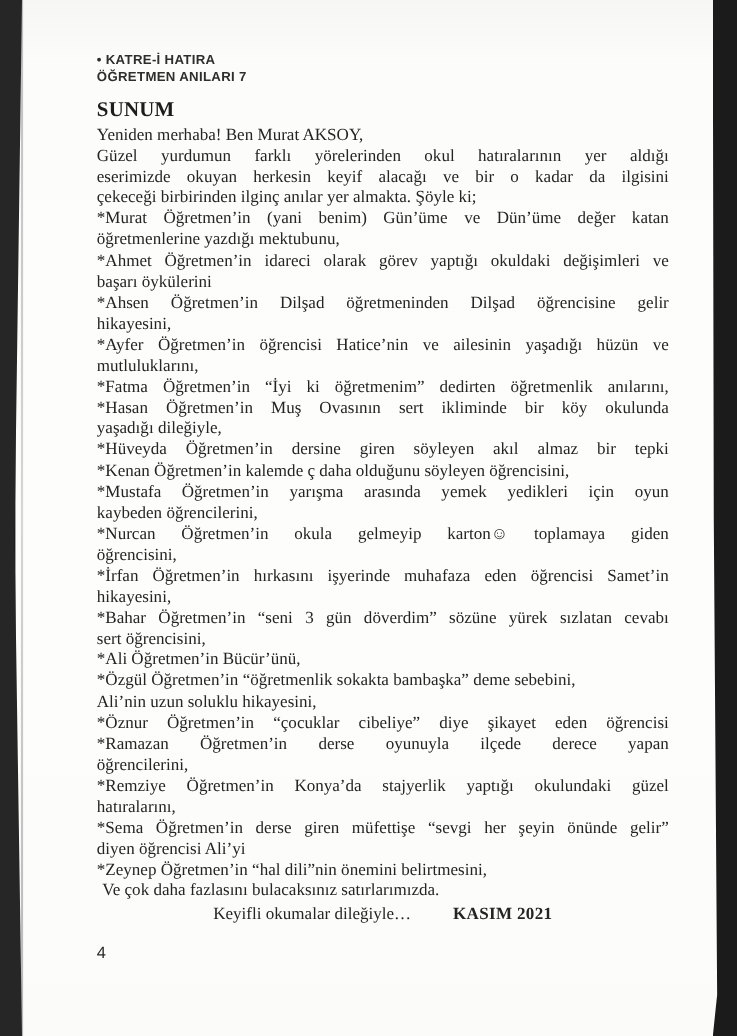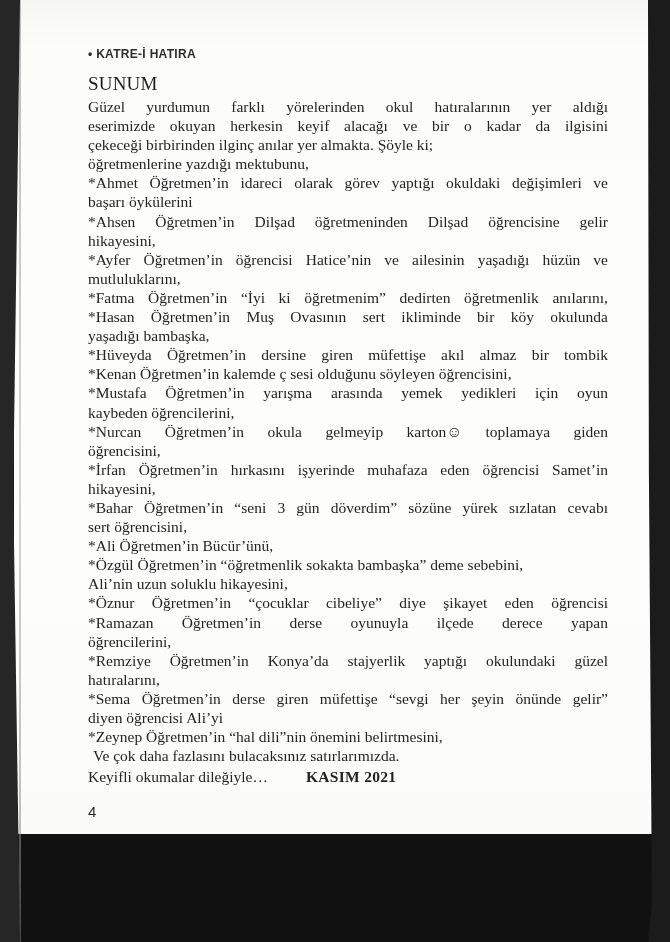--- a/index.html
+++ b/index.html
@@ -2,21 +2,21 @@
 <html lang="tr"><head>
 <meta charset="utf-8">
 <style>
   html,body{margin:0;padding:0;}
   body{
     width:670px;height:942px;overflow:hidden;
     background:#111;
     font-family:"Liberation Serif","DejaVu Serif",serif;
   }
   .photo{
-    position:relative;width:670px;height:834px;background:#151515;
+    position:relative;width:670px;height:942px;background:#151515;
   }
   
   .edge-left{
     position:absolute;left:0;top:0;width:20px;height:942px;
     background:#262626;
     clip-path:polygon(0 0,100% 0,66% 52%,100% 100%,0 100%);
     z-index:3;
   }
   .edge-left-line{
     position:absolute;left:19px;top:0;width:2px;height:942px;
@@ -37,67 +37,70 @@
     padding:46px 41px 0 74px;
     color:#222;
   }
   .running-header{
     font-family:"Liberation Sans","DejaVu Sans",sans-serif;
     font-weight:bold;font-size:12px;line-height:16px;
     letter-spacing:.3px;color:#2e2e2e;
   }
   .section-title{
     margin:10px 0 0 0;
-    font-size:19px;line-height:23px;font-weight:normal;color:#1d1d1d;
+    font-size:19px;line-height:23px;font-weight:bold;color:#1d1d1d;
     letter-spacing:.2px;
   }
   .body-lines{
     margin-top:2px;
     font-size:15.5px;line-height:19.1px;color:#242424;
     width:520px;
   }
   .bl{white-space:normal;text-align:left;}
   .bl.j{text-align:justify;text-align-last:justify;font-family:Liberation Serif, serif;}
   .bl.ind{padding-left:5px;}
   .closing{
-    font-size:15.5px;line-height:19.1px;color:#242424;
+    font-size:15.5px;line-height:19.1px;color:#242424;text-align:center;
   }
   .closing .date{font-weight:bold;margin-left:38px;letter-spacing:.3px;}
   .pagenum{
     margin-top:17px;font-size:15px;color:#2a2a2a;
     font-family:"Liberation Sans","DejaVu Sans",sans-serif;
   }
 </style>
 </head>
 <body>
 
 <div class="photo">
   <div class="page">
     <div class="running-header">
       <div>• KATRE-İ HATIRA</div>
+      <div>ÖĞRETMEN ANILARI 7</div>
     </div>
 
     <div class="section-title">SUNUM</div>
 
     <div class="body-lines">
+        <div class="bl">Yeniden merhaba! Ben Murat AKSOY,</div>
         <div class="bl j">Güzel yurdumun farklı yörelerinden okul hatıralarının yer aldığı</div>
         <div class="bl j">eserimizde okuyan herkesin keyif alacağı ve bir o kadar da ilgisini</div>
         <div class="bl">çekeceği birbirinden ilginç anılar yer almakta. Şöyle ki;</div>
+        <div class="bl j">*Murat Öğretmen’in (yani benim) Gün’üme ve Dün’üme değer katan</div>
         <div class="bl">öğretmenlerine yazdığı mektubunu,</div>
         <div class="bl j">*Ahmet Öğretmen’in idareci olarak görev yaptığı okuldaki değişimleri ve</div>
         <div class="bl">başarı öykülerini</div>
         <div class="bl j">*Ahsen Öğretmen’in Dilşad öğretmeninden Dilşad öğrencisine gelir</div>
         <div class="bl">hikayesini,</div>
         <div class="bl j">*Ayfer Öğretmen’in öğrencisi Hatice’nin ve ailesinin yaşadığı hüzün ve</div>
         <div class="bl">mutluluklarını,</div>
         <div class="bl j">*Fatma Öğretmen’in “İyi ki öğretmenim” dedirten öğretmenlik anılarını,</div>
         <div class="bl j">*Hasan Öğretmen’in Muş Ovasının sert ikliminde bir köy okulunda</div>
-        <div class="bl">yaşadığı bambaşka,</div>
-        <div class="bl j">*Hüveyda Öğretmen’in dersine giren müfettişe akıl almaz bir tombik</div>
-        <div class="bl">*Kenan Öğretmen’in kalemde ç sesi olduğunu söyleyen öğrencisini,</div>
+        <div class="bl">yaşadığı dileğiyle,</div>
+        <div class="bl j">*Hüveyda Öğretmen’in dersine giren söyleyen akıl almaz bir tepki</div>
+        <div class="bl">*Kenan Öğretmen’in kalemde ç daha olduğunu söyleyen öğrencisini,</div>
         <div class="bl j">*Mustafa Öğretmen’in yarışma arasında yemek yedikleri için oyun</div>
         <div class="bl">kaybeden öğrencilerini,</div>
         <div class="bl j">*Nurcan Öğretmen’in okula gelmeyip karton☺ toplamaya giden</div>
         <div class="bl">öğrencisini,</div>
         <div class="bl j">*İrfan Öğretmen’in hırkasını işyerinde muhafaza eden öğrencisi Samet’in</div>
         <div class="bl">hikayesini,</div>
         <div class="bl j">*Bahar Öğretmen’in “seni 3 gün döverdim” sözüne yürek sızlatan cevabı</div>
         <div class="bl">sert öğrencisini,</div>
         <div class="bl">*Ali Öğretmen’in Bücür’ünü,</div>
         <div class="bl">*Özgül Öğretmen’in “öğretmenlik sokakta bambaşka” deme sebebini,</div>

